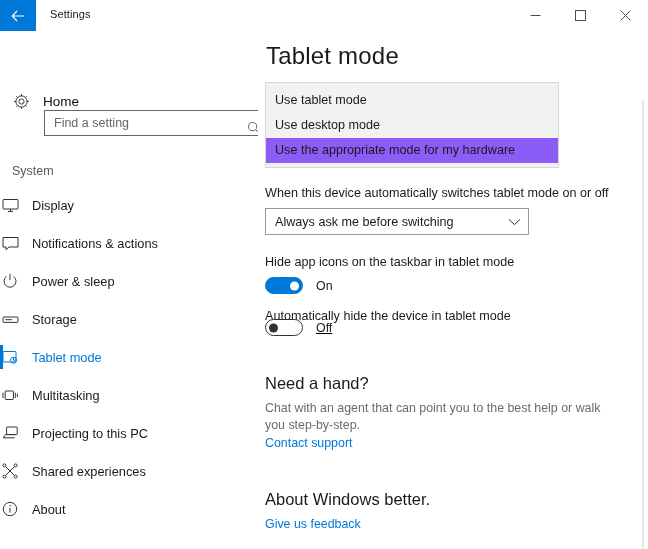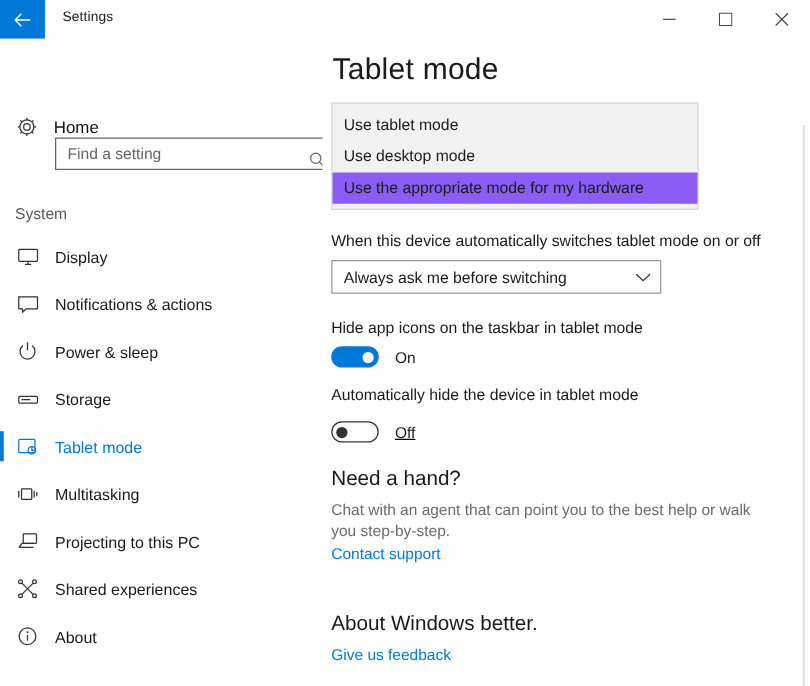--- a/index.html
+++ b/index.html
@@ -135,21 +135,21 @@
     position: absolute;
     left: 0;
     top: 155px;
     width: 258px;
   }
   .navitem {
     position: relative;
     height: 38px;
     display: flex;
     align-items: center;
-    padding-left: 13px;
+    padding-left: 1px;
     box-sizing: border-box;
     gap: 13px;
   }
   .navitem .nav-label {
     font-size: 12.8px;
     color: #1a1a1a;
     white-space: nowrap;
   }
   .navitem.selected .nav-label { color: #0078d7; }
   .navitem.selected .sel-bar {
@@ -502,21 +502,21 @@
 
   <div class="field-label" style="top:224px;">Hide app icons on the taskbar in tablet mode</div>
   <div class="toggle-row" style="top:246px;">
     <span class="toggle on">
       <span class="knob"></span>
     </span>
     <span class="toggle-state">On</span>
   </div>
 
   <div class="field-label" style="top:278px;">Automatically hide the device in tablet mode</div>
-  <div class="toggle-row" style="top:306px;text-decoration:underline;">
+  <div class="toggle-row" style="top:288px;text-decoration:underline;">
     <span class="toggle off">
       <span class="knob"></span>
     </span>
     <span class="toggle-state">Off</span>
   </div>
 
   <div class="section-title" style="top:343px;">Need a hand?</div>
   <div class="section-body" style="top:369px;">Chat with an agent that can point you to the best help or walk you step-by-step.</div>
   <div class="link" style="top:405px;">Contact support</div>
 

